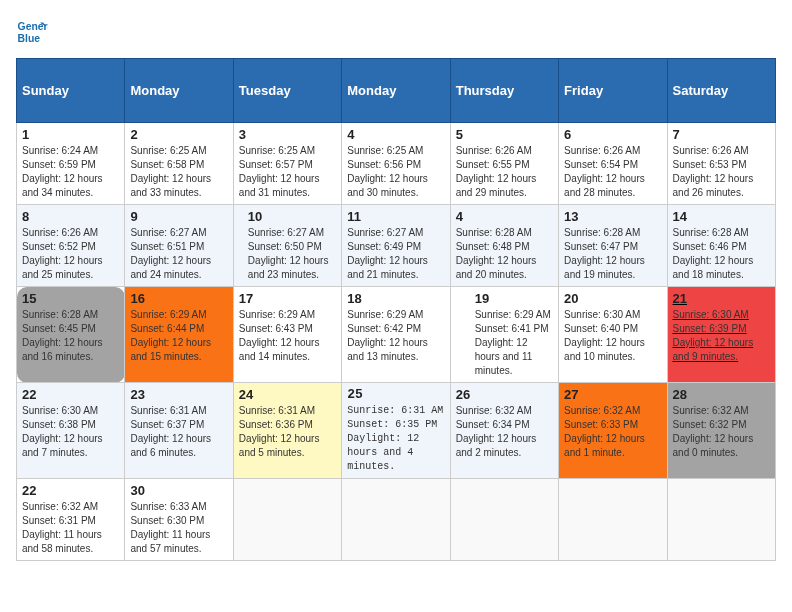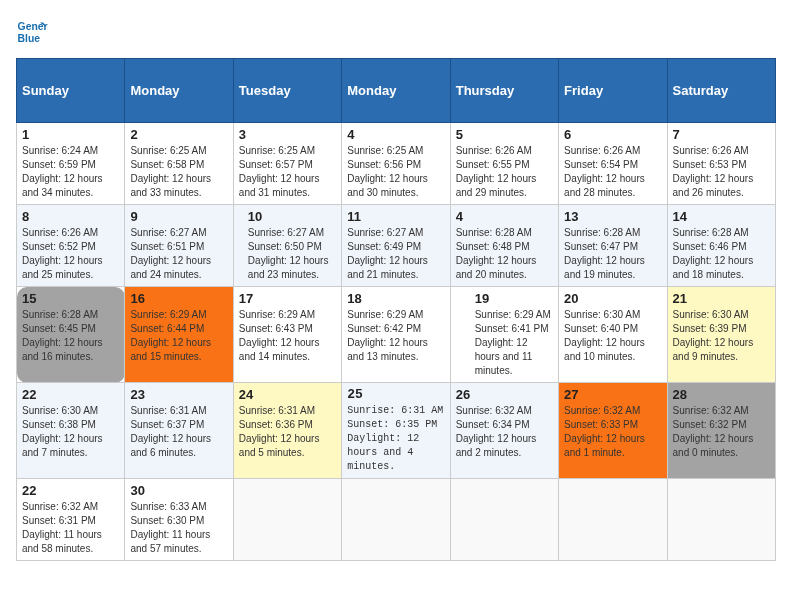--- a/index.html
+++ b/index.html
@@ -185,21 +185,21 @@
         <span class="day-info">Sunrise: 6:29 AM<br>Sunset: 6:42 PM<br>Daylight: 12 hours and 13 minutes.</span>
       </td>
         <td style="background: rgb(255, 255, 255); padding-left: 24px;">
         <span class="day-num">19</span>
         <span class="day-info">Sunrise: 6:29 AM<br>Sunset: 6:41 PM<br>Daylight: 12 hours and 11 minutes.</span>
       </td>
         <td style="background: rgb(255, 255, 255);">
         <span class="day-num">20</span>
         <span class="day-info">Sunrise: 6:30 AM<br>Sunset: 6:40 PM<br>Daylight: 12 hours and 10 minutes.</span>
       </td>
-        <td style="background: #fef9c3;">
+        <td style="background: #ef4444; text-decoration: underline;">
         <span class="day-num">21</span>
         <span class="day-info">Sunrise: 6:30 AM<br>Sunset: 6:39 PM<br>Daylight: 12 hours and 9 minutes.</span>
       </td>
       </tr>
       <tr>
         <td style="background: rgb(240, 245, 251);">
         <span class="day-num">22</span>
         <span class="day-info">Sunrise: 6:30 AM<br>Sunset: 6:38 PM<br>Daylight: 12 hours and 7 minutes.</span>
       </td>
         <td style="background: rgb(240, 245, 251);">

